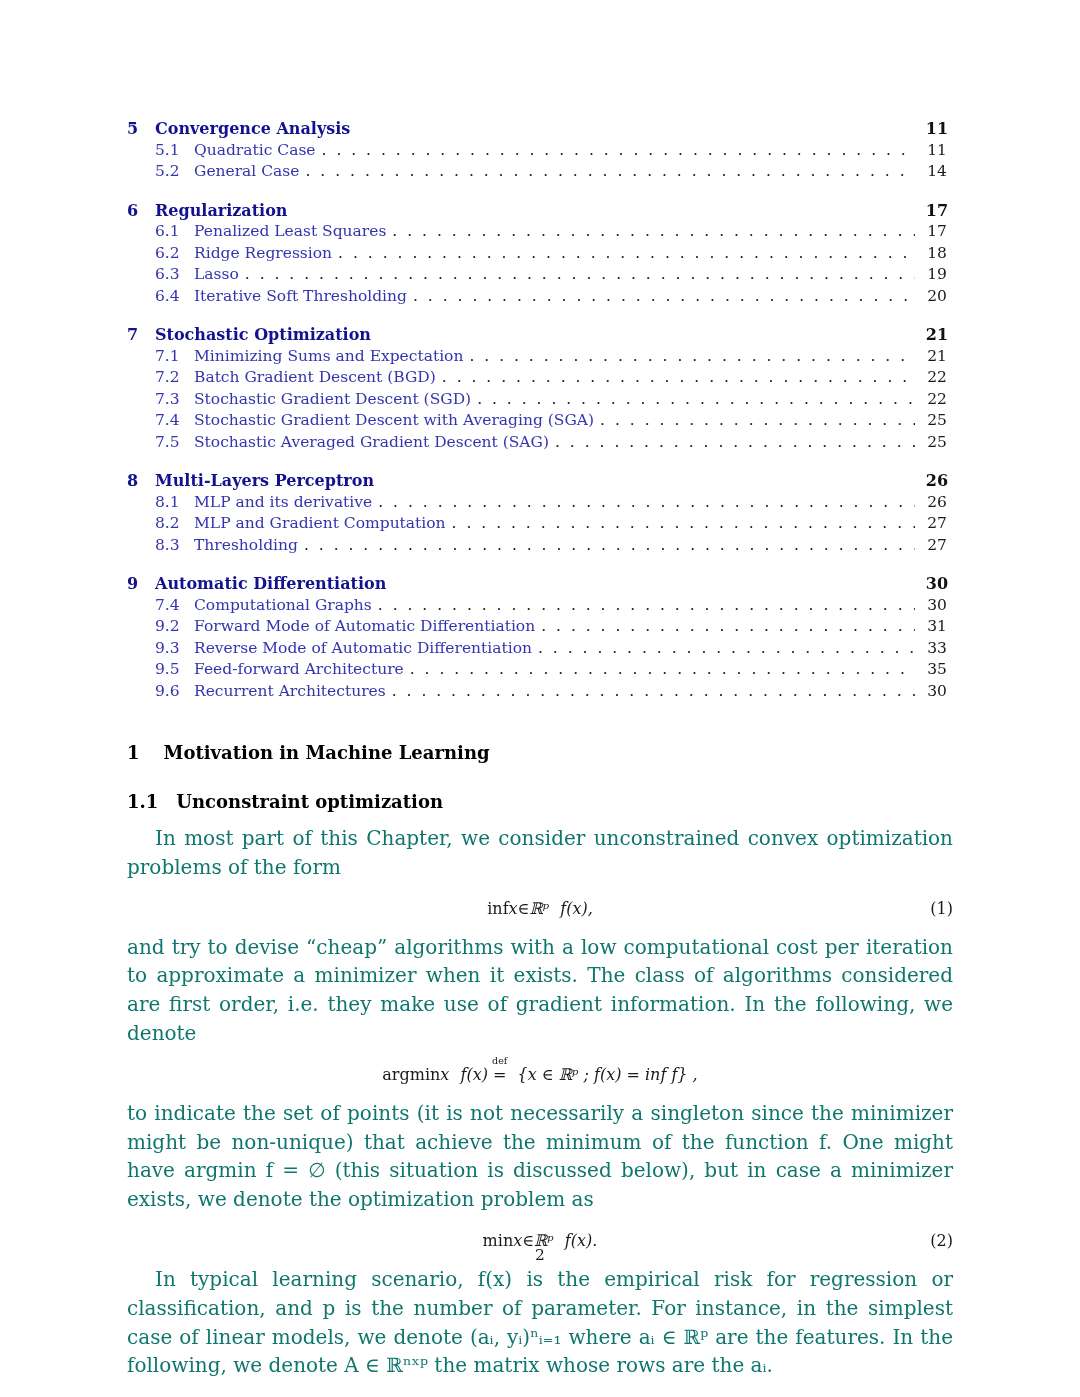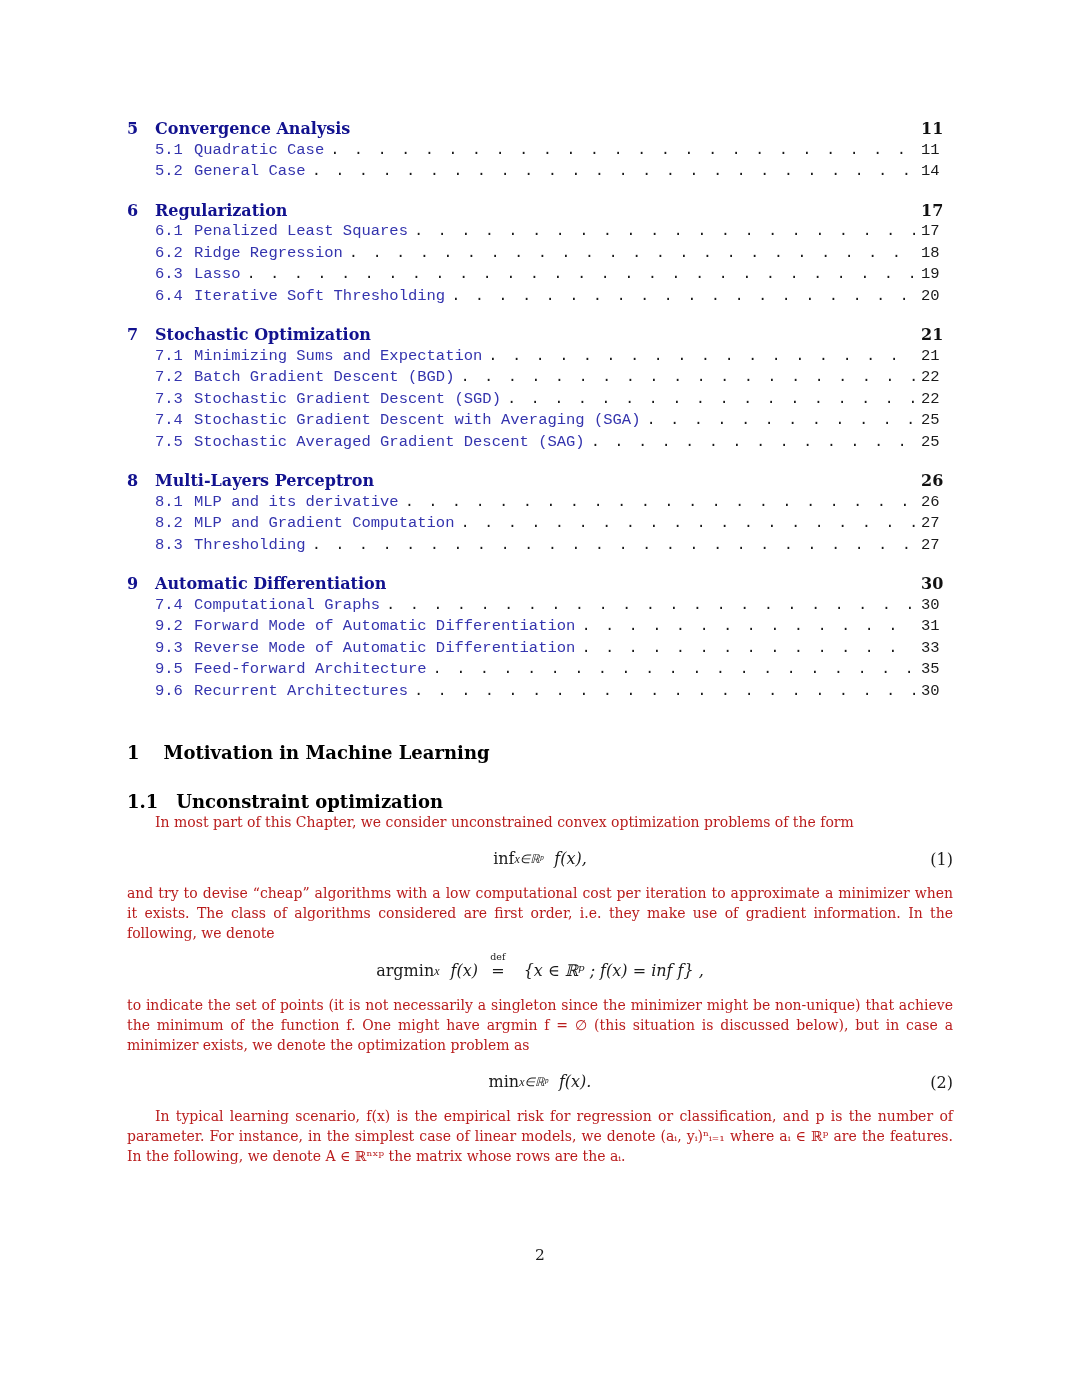--- a/index.html
+++ b/index.html
@@ -18,57 +18,58 @@
     overflow: hidden;
   }
 
   
   .toc { font-size: 15.5px; }
   .toc-section { margin-bottom: 17px; }
   .toc-row { display: flex; align-items: baseline; line-height: 21.5px; }
   .toc-head { font-weight: bold; color: #12128f; font-size: 16px; }
   .toc-head .toc-num { flex: 0 0 28px; }
   .toc-head .toc-page { color: #111111; }
-  .toc-item { color: #3434ae; padding-left: 28px; font-family: Liberation Mono, monospace; }
+  .toc-item { color: #3434ae; padding-left: 28px; }
   .toc-item .toc-num { flex: 0 0 39px; }
   .toc-title { flex: 0 0 auto; white-space: nowrap; }
   .spacer { flex: 1 1 auto; }
   .dots {
     flex: 1 1 auto;
     overflow: hidden;
     white-space: nowrap;
     color: #1a1a1a;
     margin: 0 6px;
     letter-spacing: 2.5px;
   }
   .dots::after {
     content: ". . . . . . . . . . . . . . . . . . . . . . . . . . . . . . . . . . . . . . . . . . . . . . . . . . . . . . . . . . . . . . . . . . . . . . . . . .";
   }
-  .toc-page { flex: 0 0 32px; text-align: left; color: #1a1a1a; }
+  .toc-page { flex: 0 0 32px; text-align: center; color: #1a1a1a; }
 
   
   .main-heading {
     margin-top: 40px;
     font-size: 18px;
     font-weight: bold;
     color: #000000;
   }
   .main-heading .sec-num { margin-right: 24px; }
   .sub-heading {
     margin-top: 28px;
     font-size: 18px;
     font-weight: bold;
     color: #000000;
   }
   .sub-heading .sec-num { margin-right: 18px; }
   .para {
-    font-size: 14px;
+    margin-top: 12px;
+    font-size: 20px;
     line-height: 1.44;
     text-align: justify;
-    color: #b91c1c;
+    color: #0f766e;
   }
   .para.indent { text-indent: 28px; }
 
   
   .equation {
     position: relative;
     margin: 17px 0 15px 0;
     text-align: center;
     font-size: 16px;
   }
@@ -79,23 +80,23 @@
     transform: translateY(-50%);
     font-style: normal;
   }
   .limop {
     display: inline-flex;
     flex-direction: row;
     align-items: center;
     line-height: 1.05;
   }
   .op { font-style: normal; }
-  .limsub { font-size: 12px; font-style: italic; font-family: Liberation Serif, serif; }
+  .limsub { font-size: 16px; font-style: italic; }
   .math { font-style: italic; margin-left: 6px; }
-  .defeq { position: relative; display: inline-block; margin: 0 8px; }
+  .defeq { position: relative; display: inline-block; margin: 0 0; }
   .def-sup {
     position: absolute;
     top: -10px;
     left: 50%;
     transform: translateX(-50%);
     font-size: 9.5px;
     font-style: normal;
   }
 
   

